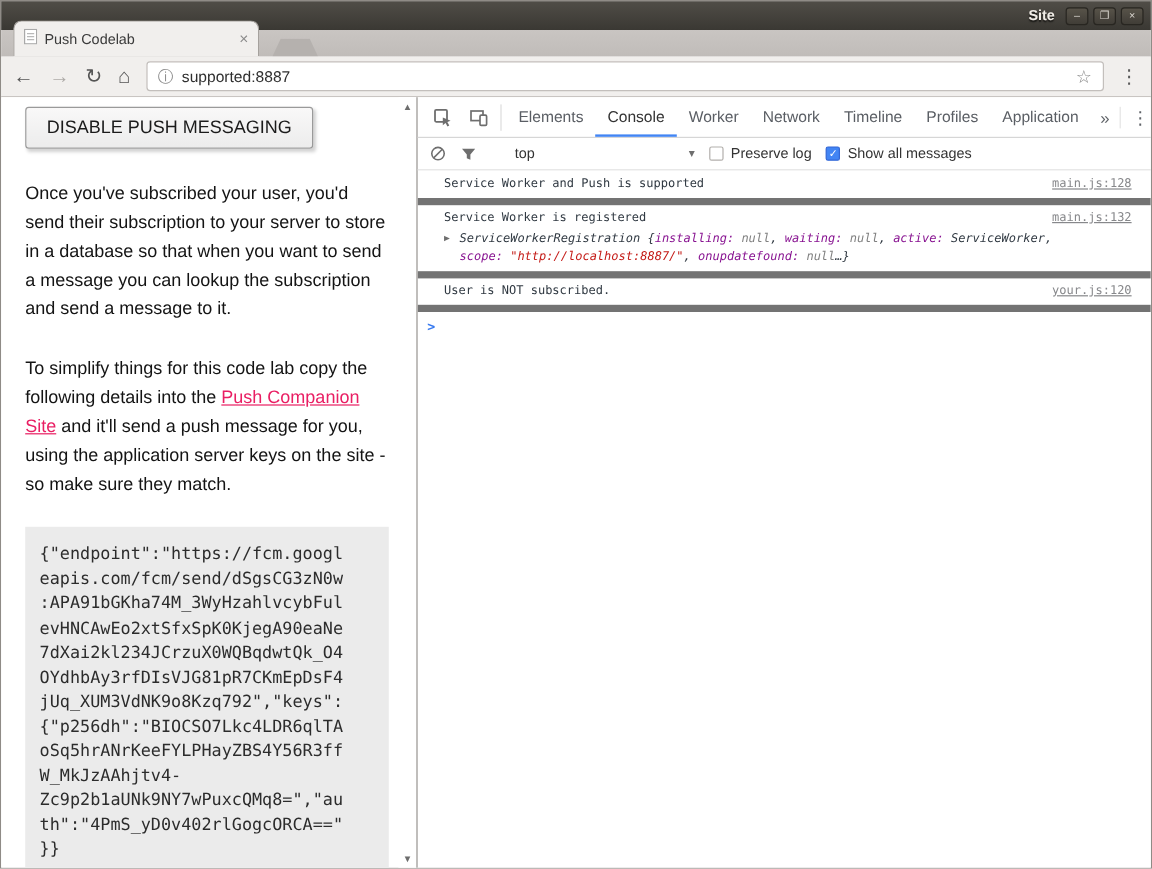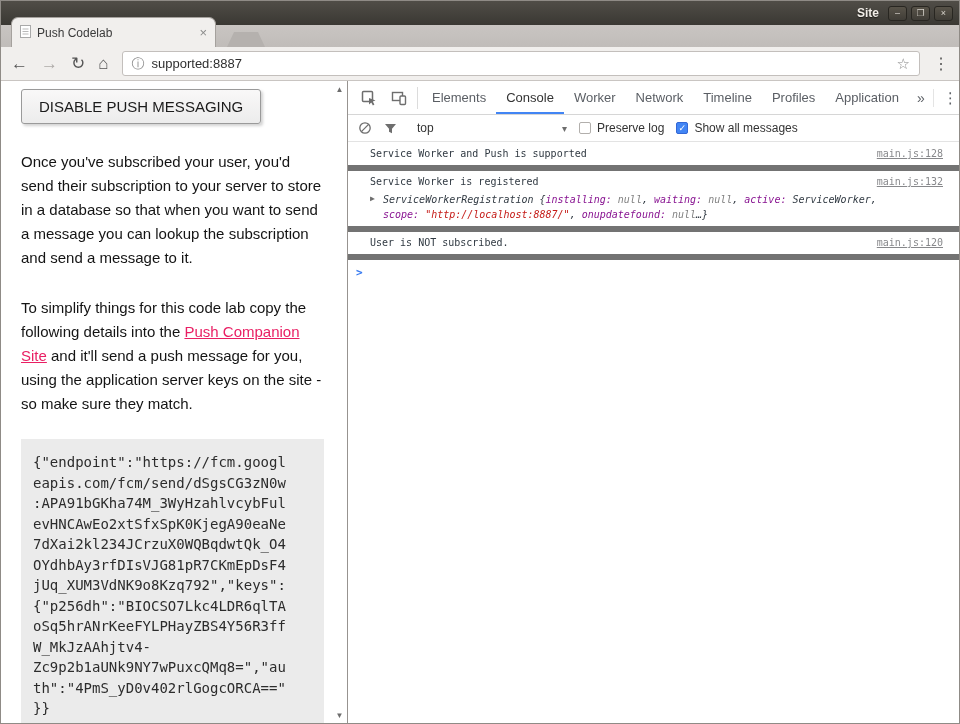--- a/index.html
+++ b/index.html
@@ -47,21 +47,21 @@
   .dt-iconbtn { padding: 0 7px; display: flex; align-items: center; }
   .dt-icon-group { display: flex; align-items: center; border-right: 1px solid #dcdcdc; padding-right: 3px; height: 22px; }
   .dt-tabs { display: flex; height: 100%; margin-left: 4px; }
   .dt-tab { padding: 0 10px; display: flex; align-items: center; font-size: 13px; color: #5a5e64; height: 100%; white-space: nowrap; }
   .dt-tab.active { color: #333; border-bottom: 2px solid #4285f4; padding-top: 2px; }
   .dt-spacer { flex: 1; }
   .dt-more { color: #5f6368; font-size: 14px; padding: 0 8px; }
   .dt-menu { color: #5f6368; font-size: 15px; padding: 0 9px; border-left: 1px solid #e4e4e4; }
 
   .dt-consolebar { flex: 0 0 27px; border-bottom: 1px solid #e3e3e3; display: flex; align-items: center; padding: 0 10px; gap: 12px; font-size: 12px; color: #333; }
-  .dt-context { width: 150px; display: flex; align-items: center; justify-content: space-between; margin-left: 8px; }
+  .dt-context { width: 150px; display: flex; align-items: center; justify-content: space-between; margin-left: 20px; }
   .ctx-caret { color: #6e6e6e; font-size: 10px; }
   .dt-check { display: flex; align-items: center; gap: 6px; white-space: nowrap; }
   .cb { width: 12px; height: 12px; border: 1px solid #b2afac; border-radius: 2px; background: #fff; display: flex; align-items: center; justify-content: center; font-size: 9px; color: #fff; line-height: 1; }
   .cb.checked { background: #4285f4; border-color: #3367d6; }
 
   .dt-messages { flex: 1; font-family: "DejaVu Sans Mono", monospace; font-size: 10px; color: #303942; overflow: hidden; padding-top: 1px; }
   .msg-row { border-bottom: 6px solid #737373; padding: 4px 16px 4px 22px; }
   .msg-line { display: flex; align-items: baseline; }
   .msg-text { flex: 1; line-height: 14px; }
   .msg-source { margin-left: 20px; color: #87888b; text-decoration: underline; white-space: nowrap; line-height: 14px; cursor: pointer; }
@@ -218,21 +218,21 @@
           </div>
           <div class="obj-line">
             <span class="obj-arrow">▶</span>
             <span class="obj-text"><span class="seg-plain">ServiceWorkerRegistration {</span><span class="seg-key">installing:</span><span class="seg-null"> null</span><span class="seg-plain">, </span><span class="seg-key">waiting:</span><span class="seg-null"> null</span><span class="seg-plain">, </span><span class="seg-key">active:</span><span class="seg-objval"> ServiceWorker</span><span class="seg-plain">, </span><span class="seg-key">scope:</span><span class="seg-str"> "http://localhost:8887/"</span><span class="seg-plain">, </span><span class="seg-key">onupdatefound:</span><span class="seg-null"> null</span><span class="seg-plain">…}</span></span>
           </div>
         </div>
 
         <div class="msg-row">
           <div class="msg-line">
             <span class="msg-text">User is NOT subscribed.</span>
-            <a class="msg-source">main.js:120</a>
+            <a class="msg-source">your.js:120</a>
           </div>
         </div>
 
 
         <div class="prompt-row">
           <span class="prompt-chevron">&gt;</span>
         </div>
 
       </div>
     </div>

